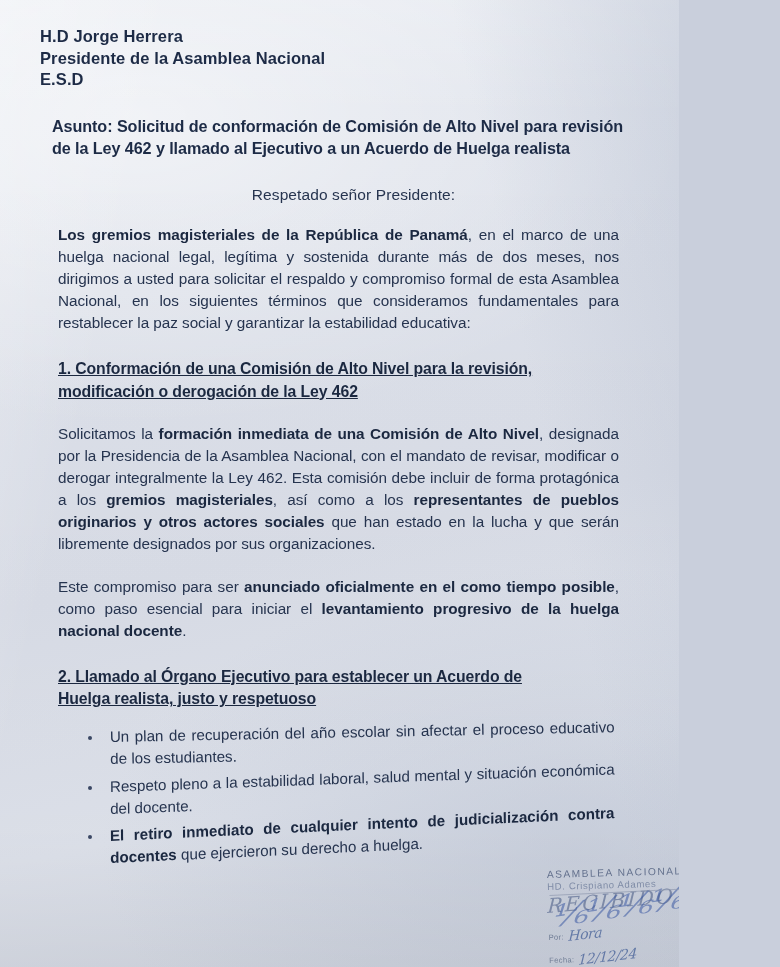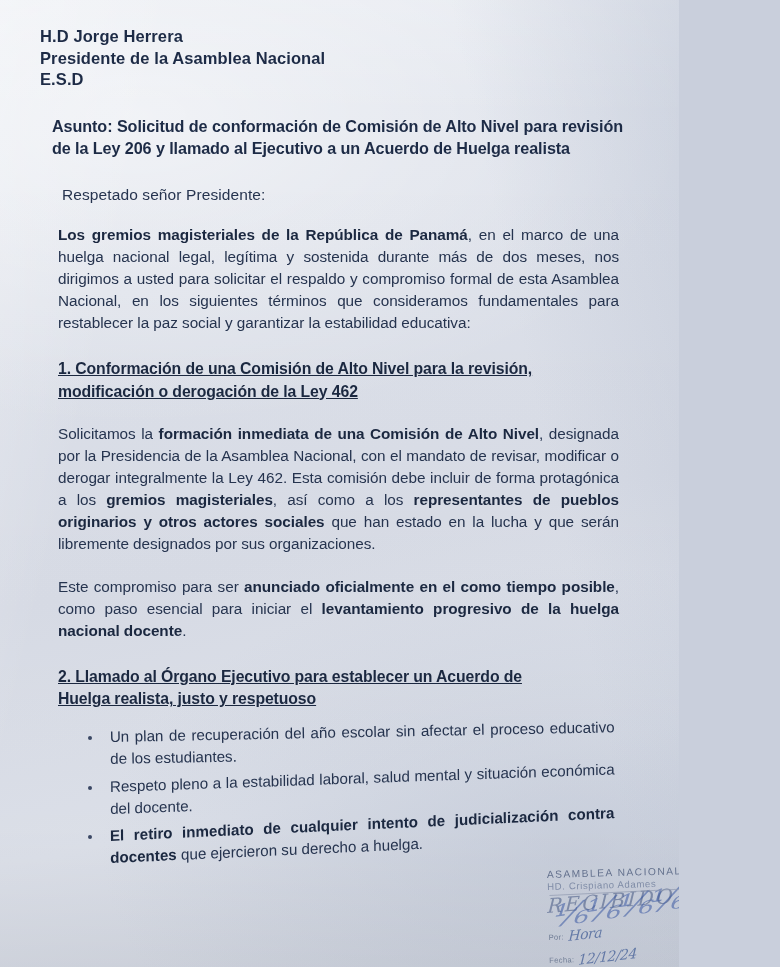--- a/index.html
+++ b/index.html
@@ -56,20 +56,21 @@
     text-justify: inter-word;
     letter-spacing: -0.1px;
     color: #1d2b46;
   }
 
   .salutation {
     font-size: 15.5px;
     margin: 26px 0 0 34px;
     letter-spacing: 0.1px;
     color: #26344f;
+    text-align: center;
   }
 
   p.body {
     font-size: 15.3px;
     line-height: 1.45;
     text-align: justify;
     text-justify: inter-word;
     margin: 20px 26px 0 30px;
     letter-spacing: -0.05px;
     color: #26344f;
@@ -208,21 +209,21 @@
   <div class="sheen"></div>
 
   <div class="content">
 
     <div class="addressee">
       <div>H.D Jorge Herrera</div>
       <div>Presidente de la Asamblea Nacional</div>
       <div>E.S.D</div>
     </div>
 
-    <div class="subject">Asunto: Solicitud de conformación de Comisión de Alto Nivel para revisión de la Ley 206 y llamado al Ejecutivo a un Acuerdo de Huelga realista</div>
+    <div class="subject">Asunto: Solicitud de conformación de Comisión de Alto Nivel para revisión de la Ley 462 y llamado al Ejecutivo a un Acuerdo de Huelga realista</div>
 
     <div class="salutation">Respetado señor Presidente:</div>
 
     <p class="body"><b>Los gremios magisteriales de la República de Panamá</b><span>, en el marco de una huelga nacional legal, legítima y sostenida durante más de dos meses, nos dirigimos a usted para solicitar el respaldo y compromiso formal de esta Asamblea Nacional, en los siguientes términos que consideramos fundamentales para restablecer la paz social y garantizar la estabilidad educativa:</span></p>
 
     <h3 class="section">1. Conformación de una Comisión de Alto Nivel para la revisión, modificación o derogación de la Ley 462</h3>
 
     <p class="body"><span>Solicitamos la </span><b>formación inmediata de una Comisión de Alto Nivel</b><span>, designada por la Presidencia de la Asamblea Nacional, con el mandato de revisar, modificar o derogar integralmente la Ley 462. Esta comisión debe incluir de forma protagónica a los </span><b>gremios magisteriales</b><span>, así como a los </span><b>representantes de pueblos originarios y otros actores sociales</b><span> que han estado en la lucha y que serán libremente designados por sus organizaciones.</span></p>
 
     <p class="body"><span>Este compromiso para ser </span><b>anunciado oficialmente en el como tiempo posible</b><span>, como paso esencial para iniciar el </span><b>levantamiento progresivo de la huelga nacional docente</b><span>.</span></p>

